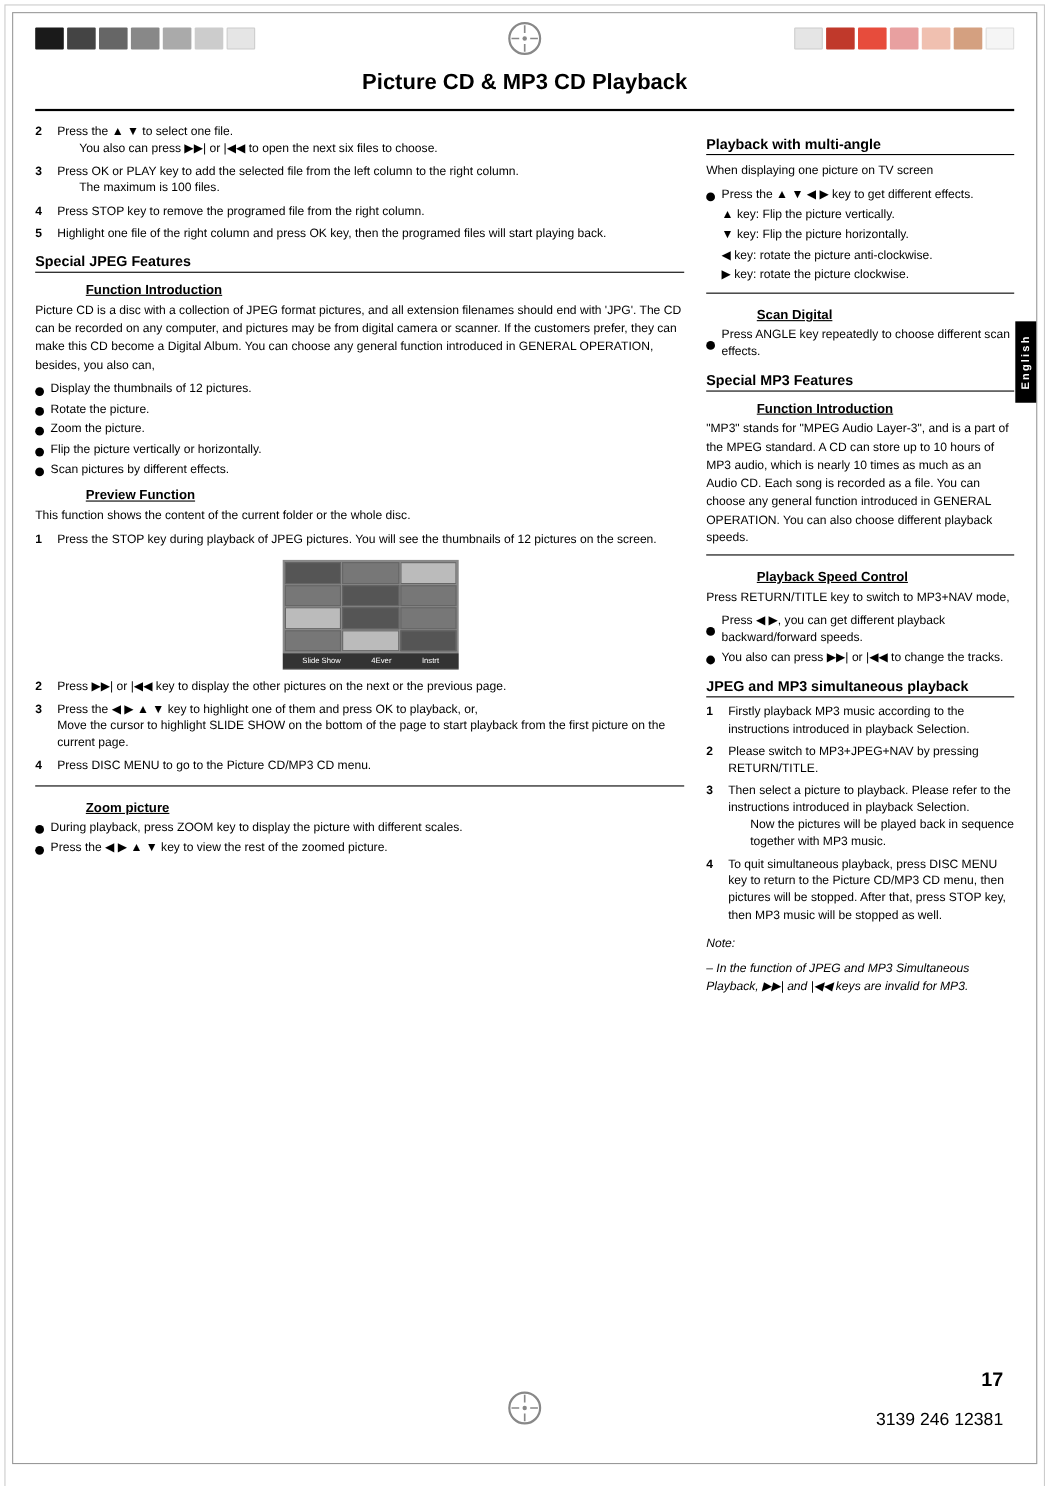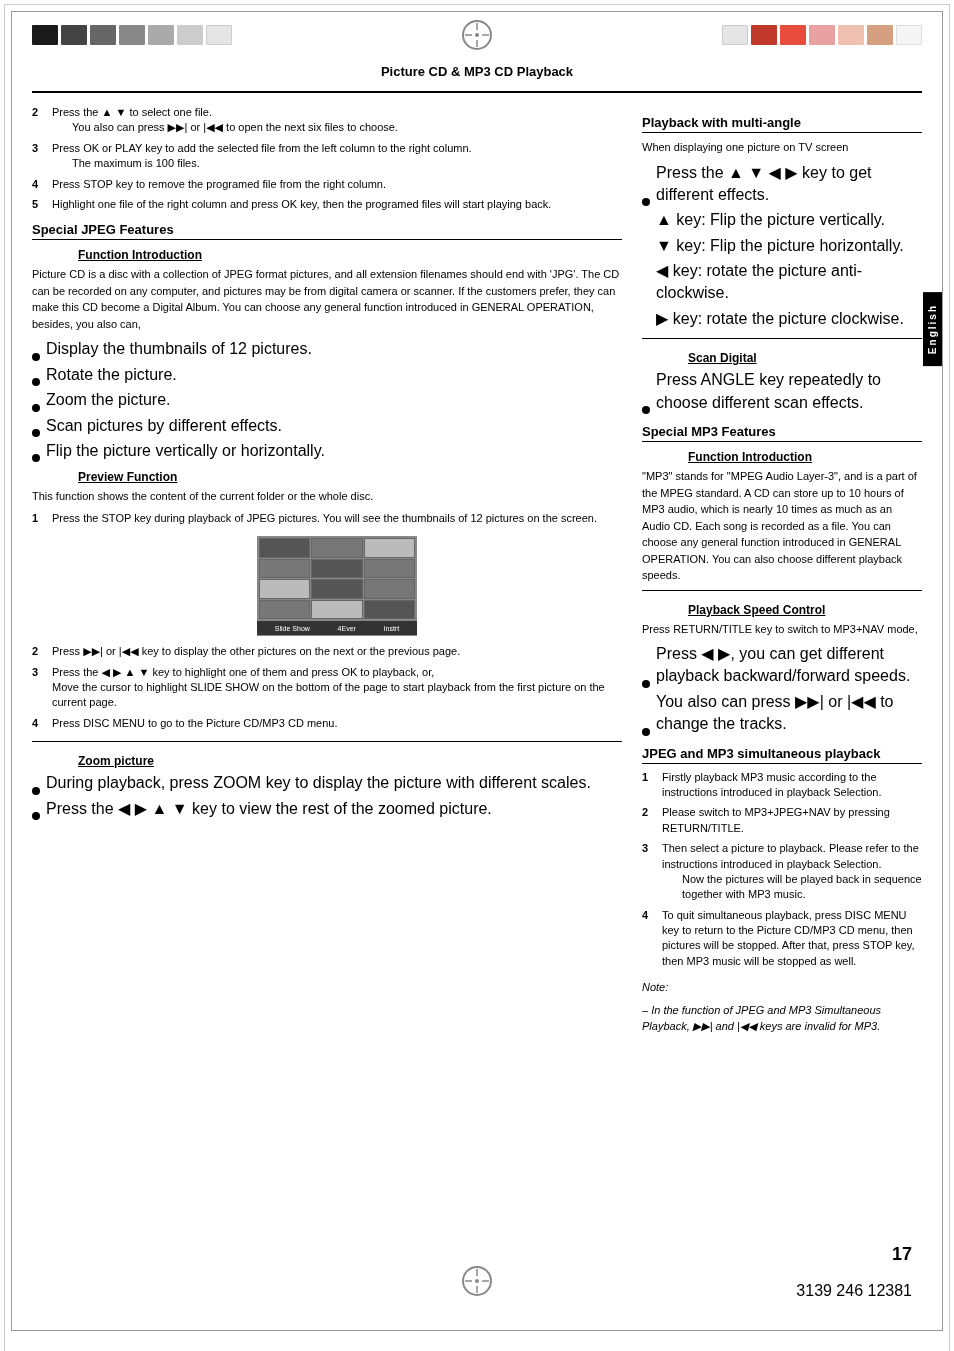--- a/index.html
+++ b/index.html
@@ -14,21 +14,21 @@
     }
 
     
     .page-title-bar {
       text-align: center;
       padding: 8px 0 12px 0;
       border-bottom: 2px solid #000;
       margin: 0 20px;
     }
     .page-title {
-      font-size: 13px;
+      font-size: 20px;
       font-weight: bold;
     }
 
     
     .content {
       display: flex;
       padding: 12px 20px;
       gap: 20px;
     }
 
@@ -83,23 +83,23 @@
     }
 
     
     .bullet-list {
       list-style: none;
       padding: 0;
       margin-bottom: 6px;
     }
     .bullet-list li {
       display: flex;
-      align-items: flex-end;
+      align-items: center;
       margin-bottom: 3px;
-      font-size: 16px;
+      font-size: 11px;
       line-height: 1.4;
     }
     .bullet-dot {
       display: inline-block;
       width: 8px;
       height: 8px;
       border-radius: 50%;
       background: #000;
       margin-right: 6px;
       margin-top: 3px;
@@ -305,25 +305,25 @@
           <li>
               <span class="bullet-dot"></span>
               <span>Rotate the picture.</span>
             </li>
           <li>
               <span class="bullet-dot"></span>
               <span>Zoom the picture.</span>
             </li>
           <li>
               <span class="bullet-dot"></span>
+              <span>Flip the picture vertically or horizontally.</span>
+            </li>
+          <li>
+              <span class="bullet-dot"></span>
               <span>Scan pictures by different effects.</span>
-            </li>
-          <li>
-              <span class="bullet-dot"></span>
-              <span>Flip the picture vertically or horizontally.</span>
             </li>
         </ul>
 
         <div class="subsection-title">Preview Function</div>
         <p class="para">This function shows the content of the current folder or the whole disc.</p>
 
         <ul class="num-list">
           <li>
             <span class="num bold">1</span>
             <span>Press the STOP key during playback of JPEG pictures. You will see the thumbnails of 12 pictures on the screen.</span>

